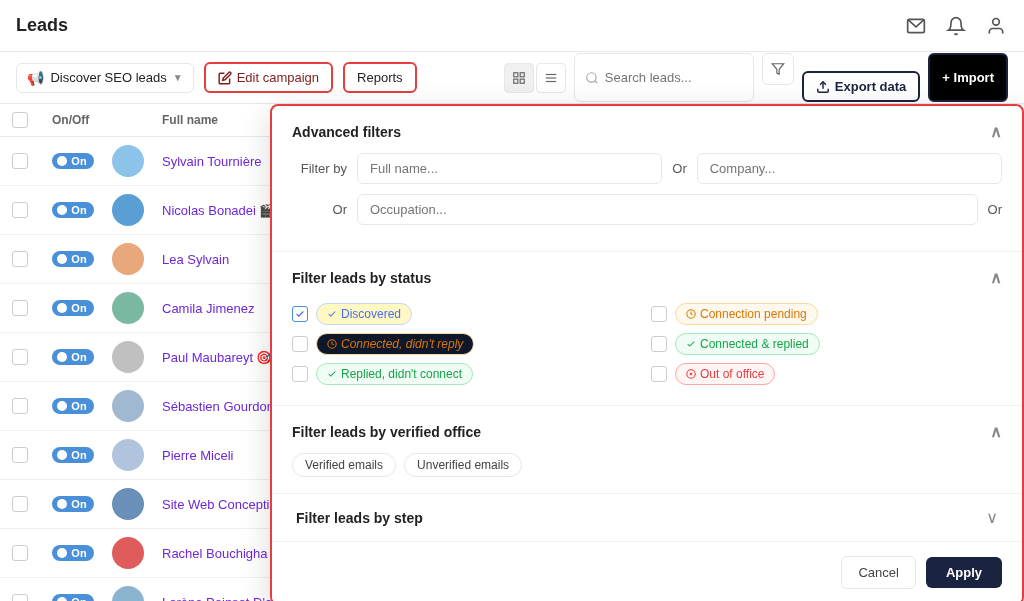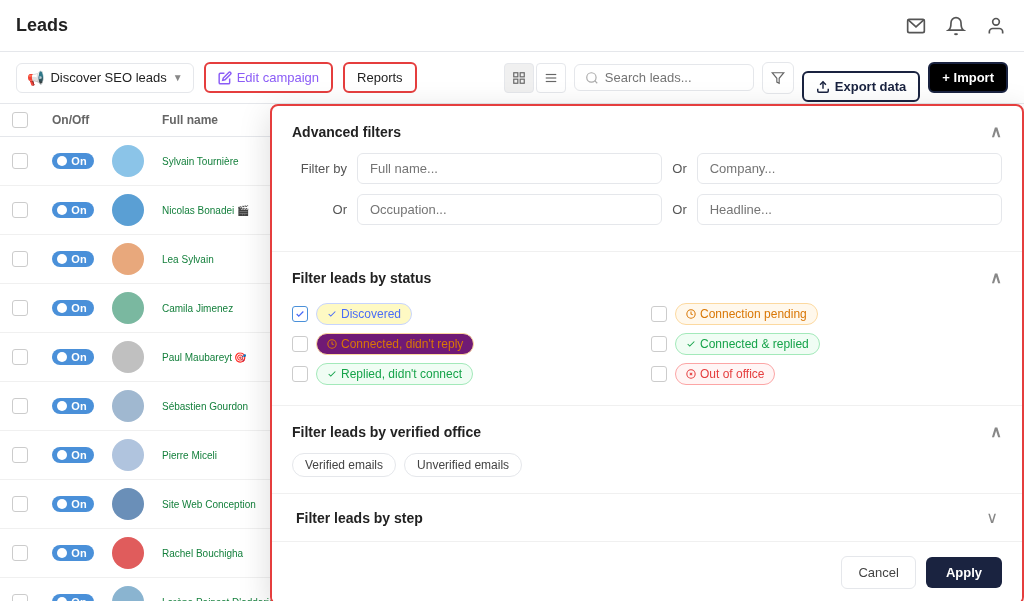--- a/index.html
+++ b/index.html
@@ -20,30 +20,30 @@
     }
     .campaign-selector {
       display: flex; align-items: center; gap: 6px; border: 1px solid #e5e7eb;
       border-radius: 6px; padding: 6px 10px; cursor: pointer; font-size: 13px; background: #fff;
     }
     .campaign-selector .icon { color: #888; font-size: 14px; }
 
     .btn-edit-campaign {
       display: flex; align-items: center; gap: 5px; border: 2px solid #e53e3e;
       border-radius: 6px; padding: 6px 12px; font-size: 13px; font-weight: 500;
-      background: #fff; cursor: pointer; color: #8b5cf6;
+      background: #fff; cursor: pointer; color: #7f1d1d;
     }
     .btn-reports {
       display: flex; align-items: center; gap: 5px; border: 2px solid #e53e3e;
       border-radius: 6px; padding: 6px 12px; font-size: 13px; font-weight: 500;
       background: #fff; cursor: pointer; color: #222;
     }
 
     .toolbar-spacer { flex: 1; }
-    .toolbar-right { display: flex; align-items: center; gap: 8px; }
+    .toolbar-right { display: flex; gap: 8px; }
 
     .view-toggle { display: flex; align-items: center; gap: 2px; }
     .view-btn {
       width: 30px; height: 30px; border: 1px solid #e5e7eb; border-radius: 4px;
       display: flex; align-items: center; justify-content: center; cursor: pointer;
       background: #fff; color: #666;
     }
     .view-btn.active { background: #f0f0f0; }
 
     .search-box {
@@ -90,21 +90,21 @@
       font-size: 11px; font-weight: 600; color: #fff; width: 42px; justify-content: center;
     }
     .toggle-dot { width: 10px; height: 10px; background: #fff; border-radius: 50%; }
 
     .avatar {
       width: 32px; height: 32px; border-radius: 50%; background: #c0c0c0;
       display: flex; align-items: center; justify-content: center; font-size: 12px; color: #fff;
       overflow: hidden;
     }
 
-    .lead-name { font-size: 10px; font-weight: 500; color: #15803d; display: flex; align-items: center; gap: 4px; }
+    .lead-name { font-size: 13px; font-weight: 500; color: #6d28d9; display: flex; align-items: center; gap: 4px; }
     .email-col { font-size: 12px; color: #888; }
     .more-btn { color: #999; cursor: pointer; font-size: 18px; text-align: center; }
 
     
     .overlay-panel {
       position: absolute; top: 0; left: 270px; right: 0; background: #fff;
       border: 2px solid #e53e3e; border-radius: 8px; z-index: 100;
       box-shadow: 0 8px 32px rgba(0,0,0,0.15); overflow: hidden;
       display: flex; flex-direction: column;
     }
@@ -130,21 +130,21 @@
     .status-grid { display: grid; grid-template-columns: 1fr 1fr; gap: 8px; padding: 4px 0; }
     .status-item { display: flex; align-items: center; gap: 8px; }
     .status-check { width: 16px; height: 16px; border: 1.5px solid #ccc; border-radius: 3px; background: #fff; flex-shrink: 0; display: flex; align-items: center; justify-content: center; }
     .status-check.checked { border-color: #4a90d9; }
     .status-badge {
       display: inline-flex; align-items: center; gap: 4px;
       border-radius: 20px; padding: 3px 10px; font-size: 12px; font-weight: 500;
     }
     .badge-discovered { background: #fef9c3; color: #4a6cf7; border: 1px solid #c7d4fd; justify-content: center; }
     .badge-connection-pending { background: #fff8ec; color: #d97706; border: 1px solid #fcd9a0; }
-    .badge-connected-no-reply { background: #701a75; color: #d97706; border: 1px solid #fcd9a0; }
+    .badge-connected-no-reply { background: #0f172a; color: #d97706; border: 1px solid #fcd9a0; font-style: italic; }
     .badge-connected-replied { background: #f0fdf4; color: #16a34a; border: 1px solid #a3e9ba; }
     .badge-replied-no-connect { background: #f0fdf4; color: #16a34a; border: 1px solid #a3e9ba; }
     .badge-out-of-office { background: #fff5f5; color: #e53e3e; border: 1px solid #fca5a5; }
 
     
     .email-filter-row { display: flex; align-items: center; gap: 8px; }
     .email-tag {
       border: 1px solid #e5e7eb; border-radius: 20px; padding: 4px 12px;
       font-size: 12px; color: #444; cursor: pointer; background: #fff;
     }
@@ -465,21 +465,20 @@
       <div class="filter-row">
         <span class="filter-label">Filter by</span>
         <input class="filter-input" type="text" placeholder="Full name..." style="">
         <span class="filter-or">Or</span>
         <input class="filter-input" type="text" placeholder="Company..." style="">
       </div>
       <div class="filter-row">
         <span class="filter-label">Or</span>
         <input class="filter-input" type="text" placeholder="Occupation..." style="">
         <span class="filter-or">Or</span>
-        <input class="filter-input" type="text" placeholder="Headline..." style="">
       </div>
     </div>
 
     <div class="panel-section">
       <div class="section-header">
         <span>Filter leads by status</span>
         <span class="chevron">∧</span>
       </div>
       <div class="status-grid">
         <div class="status-item">

